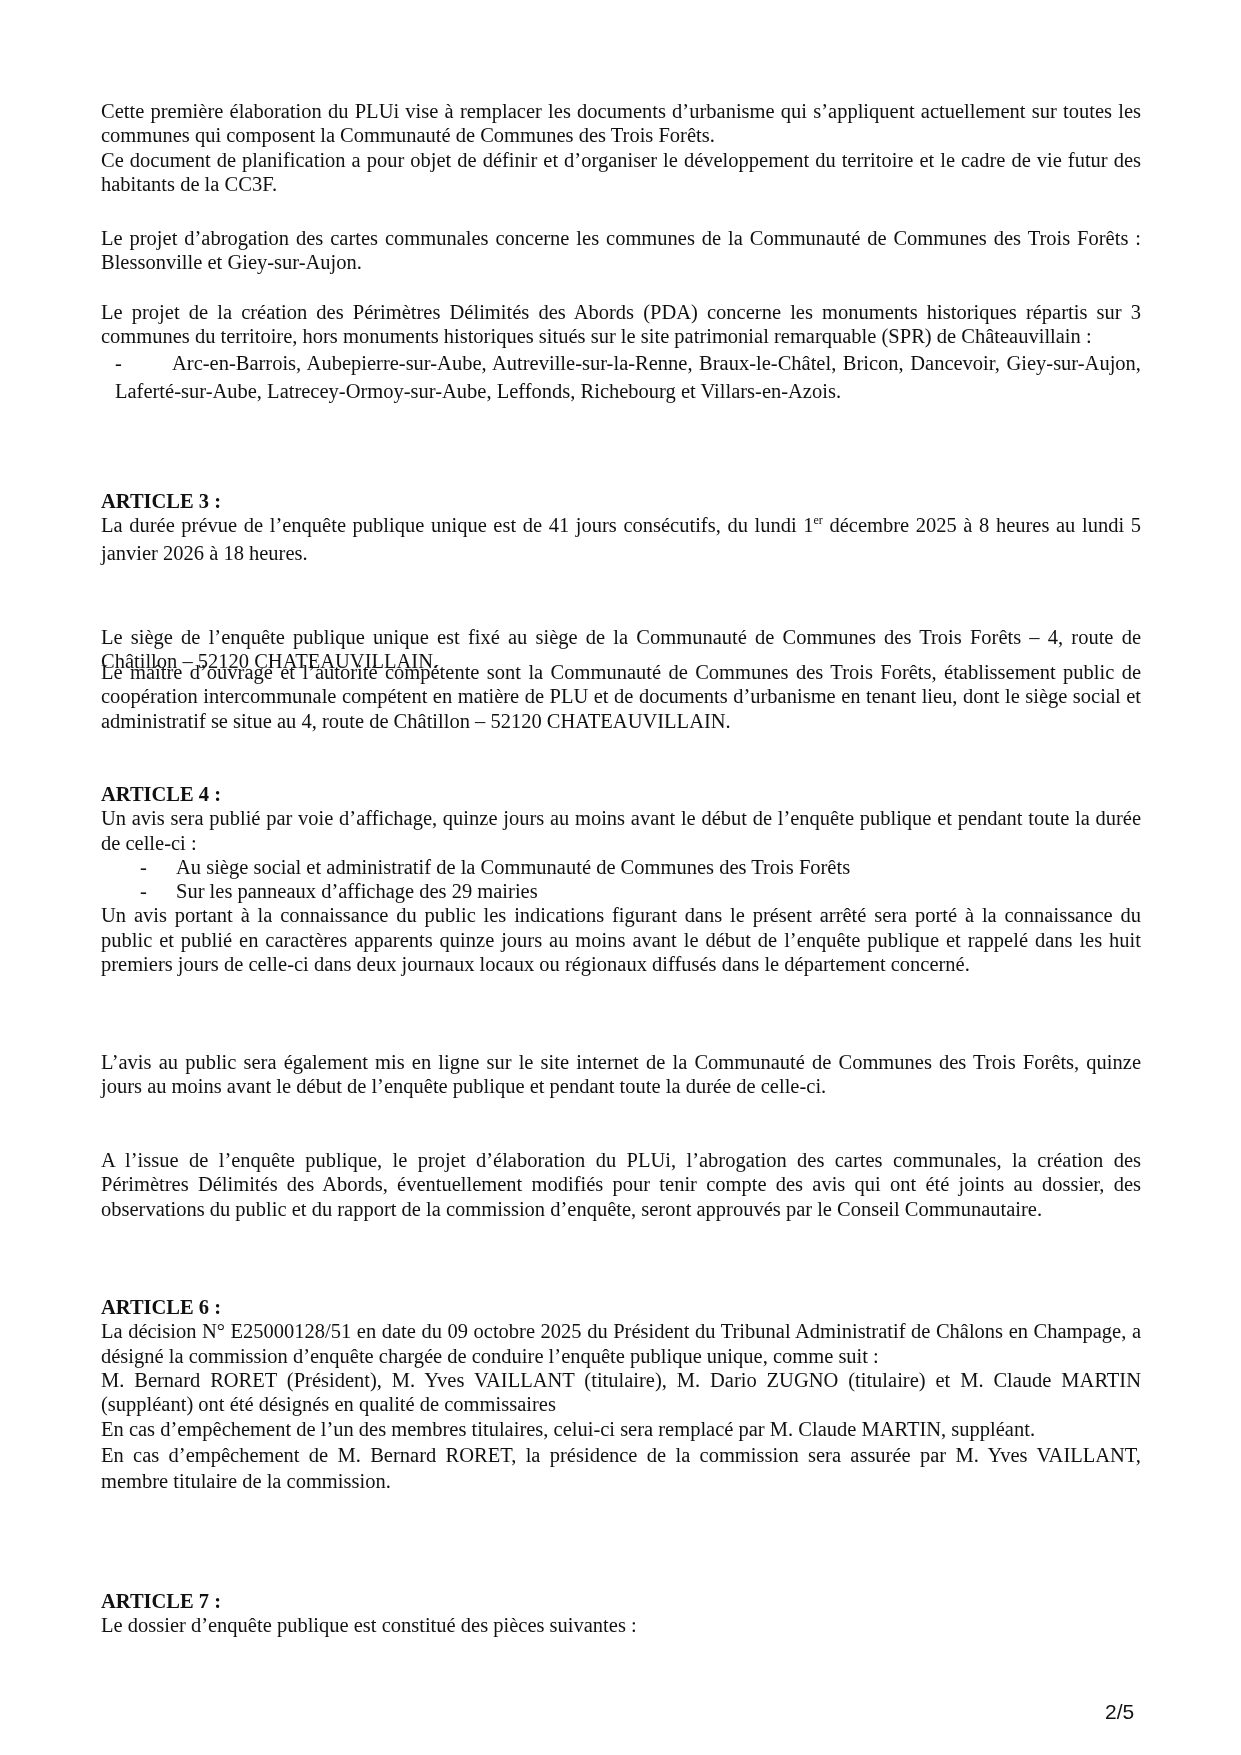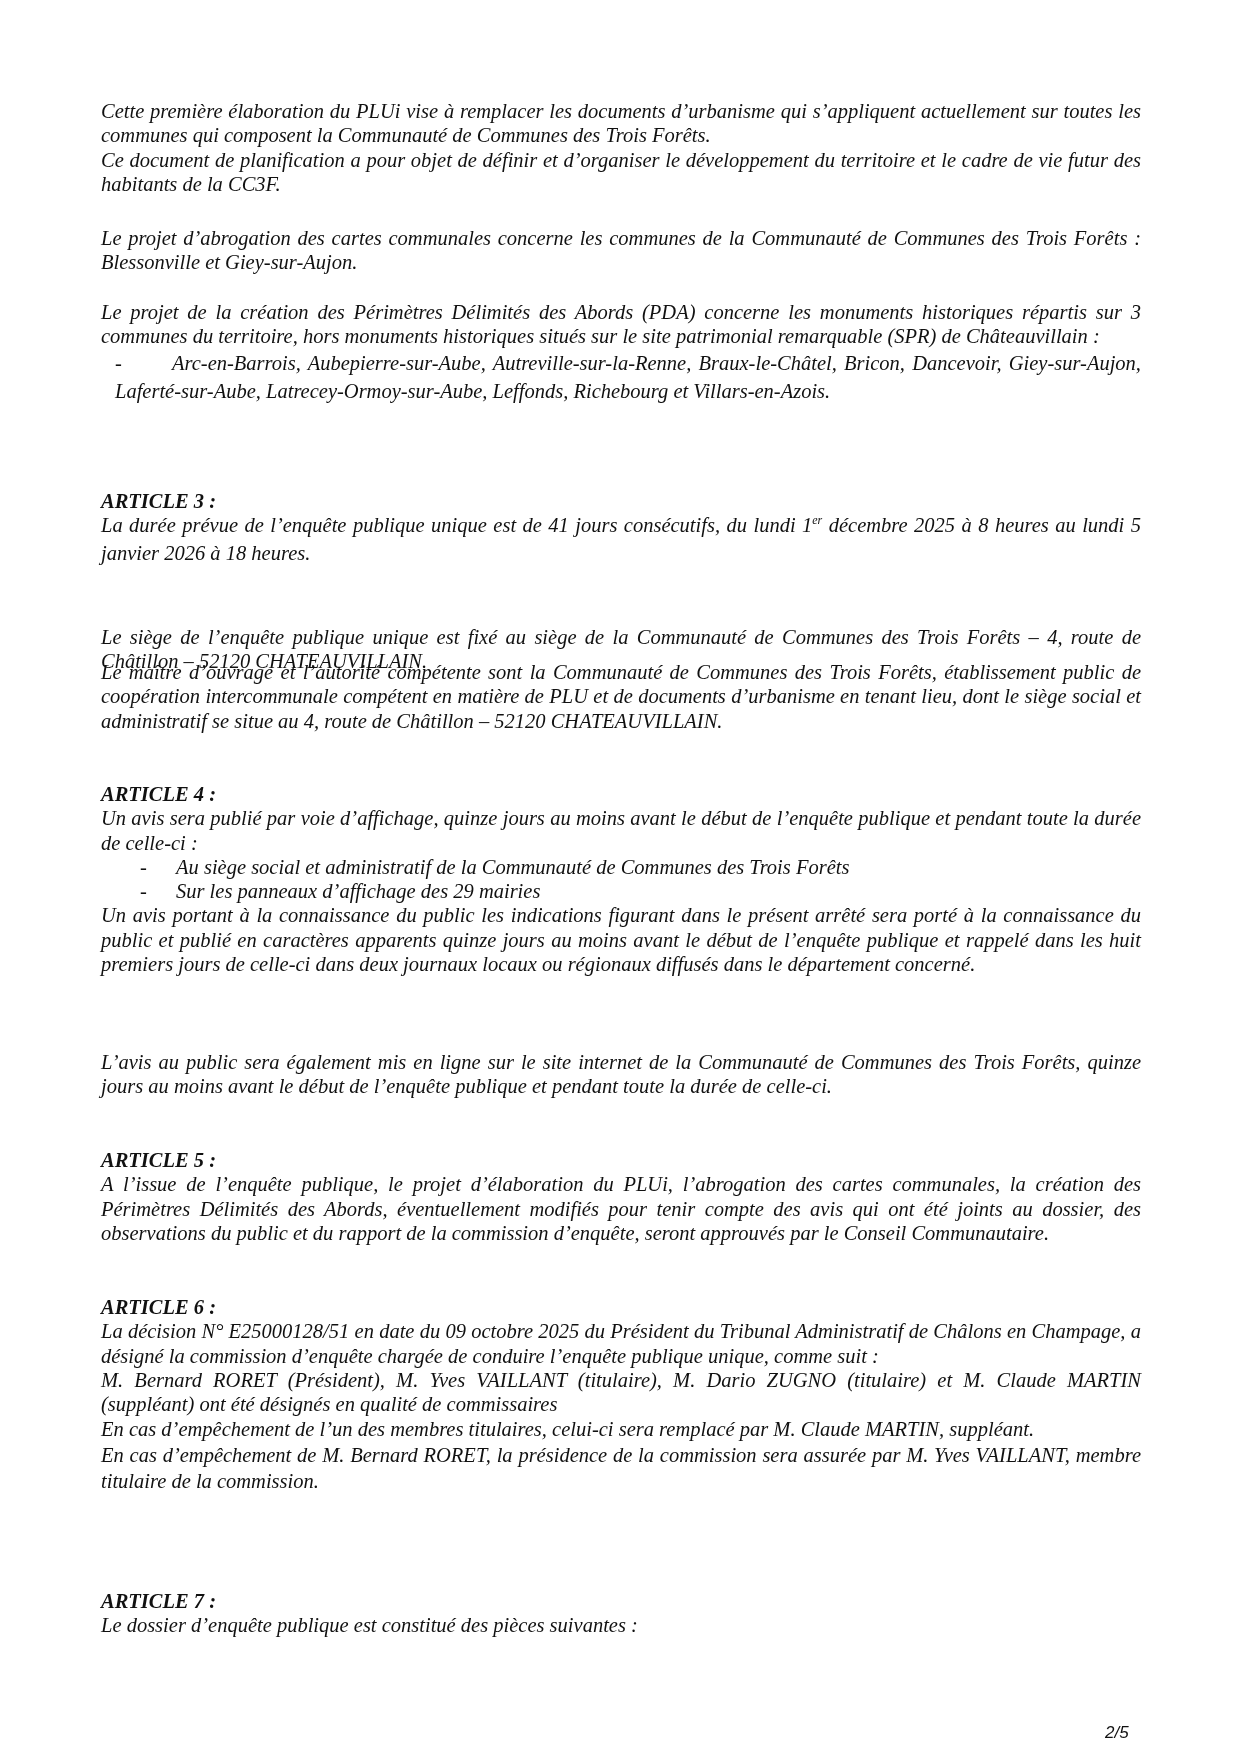--- a/index.html
+++ b/index.html
@@ -1,34 +1,34 @@
 <!DOCTYPE html>
 <html><head>
 <meta charset="utf-8">
 <style>
   html, body { margin: 0; padding: 0; background: #ffffff; }
   body { width: 1241px; height: 1755px; position: relative; overflow: hidden; }
-  .page { position: absolute; left: 0; top: 0; width: 1241px; height: 1684px; background: #fff; font-style: italic; }
+  .page { position: absolute; left: 0; top: 0; width: 1241px; height: 1684px; background: #fff; }
   .text {
     position: absolute; left: 101px; width: 1040px;
     font-family: "Liberation Serif", "DejaVu Serif", serif;
     font-size: 20.5px; line-height: 24.3px; color: #111;
   }
   .j { text-align: justify; text-align-last: left; }
   .h { font-weight: bold; }
   .p { margin: 0; }
   .li { position: relative; padding-left: 75px; margin: 0; }
   .li .dash { position: absolute; left: 39px; top: 0; }
   .towns { position: relative; margin: 0; padding-left: 14px; line-height: 28.5px; text-align: justify; text-align-last: left; }
   .towns .dash { display: inline-block; width: 57px; padding-left: 0; }
   sup { font-size: 12px; vertical-align: 0; position: relative; top: -8px; }
   .pagenum {
     position: absolute; left: 1105px; top: 1700px;
     font-family: "Liberation Sans", "DejaVu Sans", sans-serif;
-    font-size: 17px; color: #111; margin-top: 23px;
+    font-size: 21px; color: #111;
   }
 </style>
 </head>
 <body>
 
 <div class="page">
 
   <div class="text j" style="top:99px;">
     <p class="p">Cette première élaboration du PLUi vise à remplacer les documents d’urbanisme qui s’appliquent actuellement sur toutes les communes qui composent la Communauté de Communes des Trois Forêts.</p>
     <p class="p">Ce document de planification a pour objet de définir et d’organiser le développement du territoire et le cadre de vie futur des habitants de la CC3F.</p>
@@ -62,21 +62,20 @@
     <p class="li"><span class="dash">-</span><span>Au siège social et administratif de la Communauté de Communes des Trois Forêts</span></p>
     <p class="li"><span class="dash">-</span><span>Sur les panneaux d’affichage des 29 mairies</span></p>
     <p class="p">Un avis portant à la connaissance du public les indications figurant dans le présent arrêté sera porté à la connaissance du public et publié en caractères apparents quinze jours au moins avant le début de l’enquête publique et rappelé dans les huit premiers jours de celle-ci dans deux journaux locaux ou régionaux diffusés dans le département concerné.</p>
   </div>
 
   <div class="text j" style="top:1050px;">
     <p class="p">L’avis au public sera également mis en ligne sur le site internet de la Communauté de Communes des Trois Forêts, quinze jours au moins avant le début de l’enquête publique et pendant toute la durée de celle-ci.</p>
   </div>
 
   <div class="text j" style="top:1148px;">
-    <p class="p h">ARTICLE 5 :</p>
     <p class="p">A l’issue de l’enquête publique, le projet d’élaboration du PLUi, l’abrogation des cartes communales, la création des Périmètres Délimités des Abords, éventuellement modifiés pour tenir compte des avis qui ont été joints au dossier, des observations du public et du rapport de la commission d’enquête, seront approuvés par le Conseil Communautaire.</p>
   </div>
 
   <div class="text j" style="top:1295px;">
     <p class="p h">ARTICLE 6 :</p>
     <p class="p">La décision N° E25000128/51 en date du 09 octobre 2025 du Président du Tribunal Administratif de Châlons en Champage, a désigné la commission d’enquête chargée de conduire l’enquête publique unique, comme suit :</p>
     <p class="p">M. Bernard RORET (Président), M. Yves VAILLANT (titulaire), M. Dario ZUGNO (titulaire) et M. Claude MARTIN (suppléant) ont été désignés en qualité de commissaires</p>
     <p class="p" style="line-height:26px;">En cas d’empêchement de l’un des membres titulaires, celui-ci sera remplacé par M. Claude MARTIN, suppléant.</p>
     <p class="p" style="line-height:26px;">En cas d’empêchement de M. Bernard RORET, la présidence de la commission sera assurée par M. Yves VAILLANT, membre titulaire de la commission.</p>
   </div>

